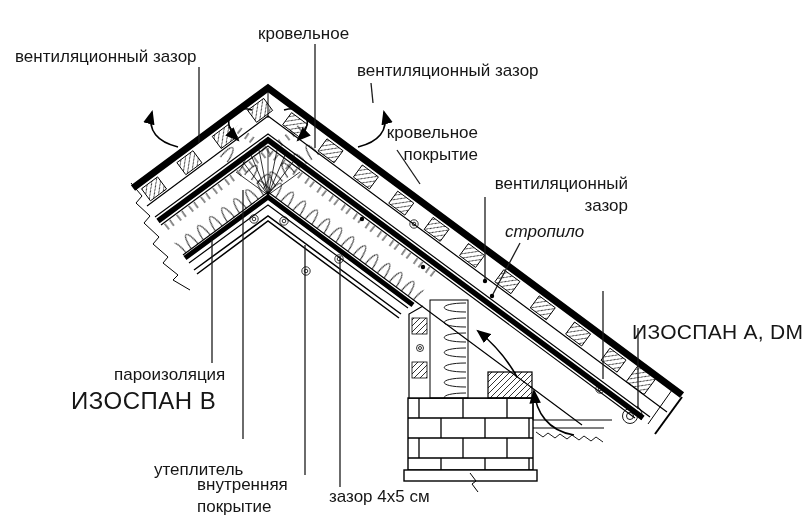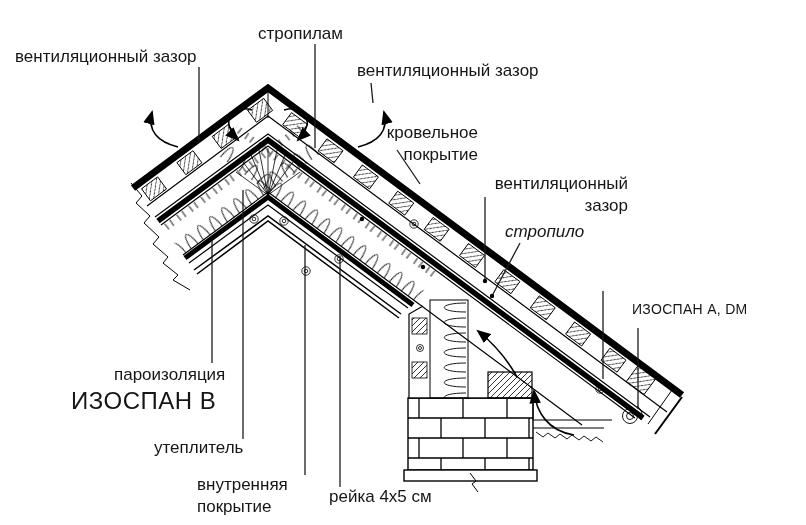--- a/index.html
+++ b/index.html
@@ -2,21 +2,21 @@
 <html><head>
 <meta charset="utf-8">
 <style>
   html,body{margin:0;padding:0;background:#ffffff;}
   .stage{position:relative;width:806px;height:525px;background:#ffffff;overflow:hidden;
          font-family:"Liberation Sans","DejaVu Sans",sans-serif;}
   .stage svg{position:absolute;left:0;top:0;}
   .lbl{position:absolute;color:#161616;font-size:17px;line-height:1.32;white-space:pre-line;}
   .lbl.r{text-align:right;}
   .lbl.big{font-size:24px;letter-spacing:0.5px;}
-  .lbl.mid{font-size:14px;letter-spacing:0.3px;}
+  .lbl.mid{font-size:21px;letter-spacing:0.3px;margin-top:18px;}
 </style>
 </head>
 <body>
 
 <div class="stage">
 
 <svg width="806" height="525" viewBox="0 0 806 525">
   <defs>
     <marker id="ah" viewBox="0 0 10 8" refX="8.5" refY="4" markerWidth="9" markerHeight="7.5" orient="auto">
       <path d="M0,0 L10,4 L0,8 Z" fill="#000"></path>
@@ -140,25 +140,25 @@
     <circle cx="414" cy="224" r="4.2"></circle>
         <circle cx="414" cy="224" r="1.8"></circle>
     <circle cx="600" cy="389" r="4.2"></circle>
         <circle cx="600" cy="389" r="1.8"></circle>
     <circle cx="420" cy="348" r="3.5"></circle>
         <circle cx="420" cy="348" r="1.5"></circle>
   </g>
 </svg>
 
 <div class="lbl" style="left:15px;top:46px;">вентиляционный зазор</div>
-<div class="lbl" style="left:258px;top:23px;">стропилам</div>
+<div class="lbl" style="left:258px;top:23px;">кровельное</div>
 <div class="lbl" style="left:357px;top:60px;">вентиляционный зазор</div>
 <div class="lbl r" style="left:366px;top:122px;width:112px;">кровельное покрытие</div>
 <div class="lbl r" style="left:458px;top:173px;width:170px;">вентиляционный зазор</div>
 <div class="lbl" style="left:505px;top:221px;font-style:italic;">стропило</div>
 <div class="lbl mid" style="left:632px;top:300px;">ИЗОСПАН А, DM</div>
 <div class="lbl" style="left:71px;top:364px;margin-left:43px;">пароизоляция</div>
 <div class="lbl big" style="left:71px;top:385px;">ИЗОСПАН В</div>
-<div class="lbl" style="left:154px;top:437px;">утеплитель</div>
+<div class="lbl" style="left:154px;top:459px;">утеплитель</div>
 <div class="lbl" style="left:197px;top:474px;width:116px;">внутренняя покрытие</div>
-<div class="lbl" style="left:329px;top:486px;">рейка 4х5 см</div>
+<div class="lbl" style="left:329px;top:486px;">зазор 4х5 см</div>
 
 </div>
 
 </body></html>

